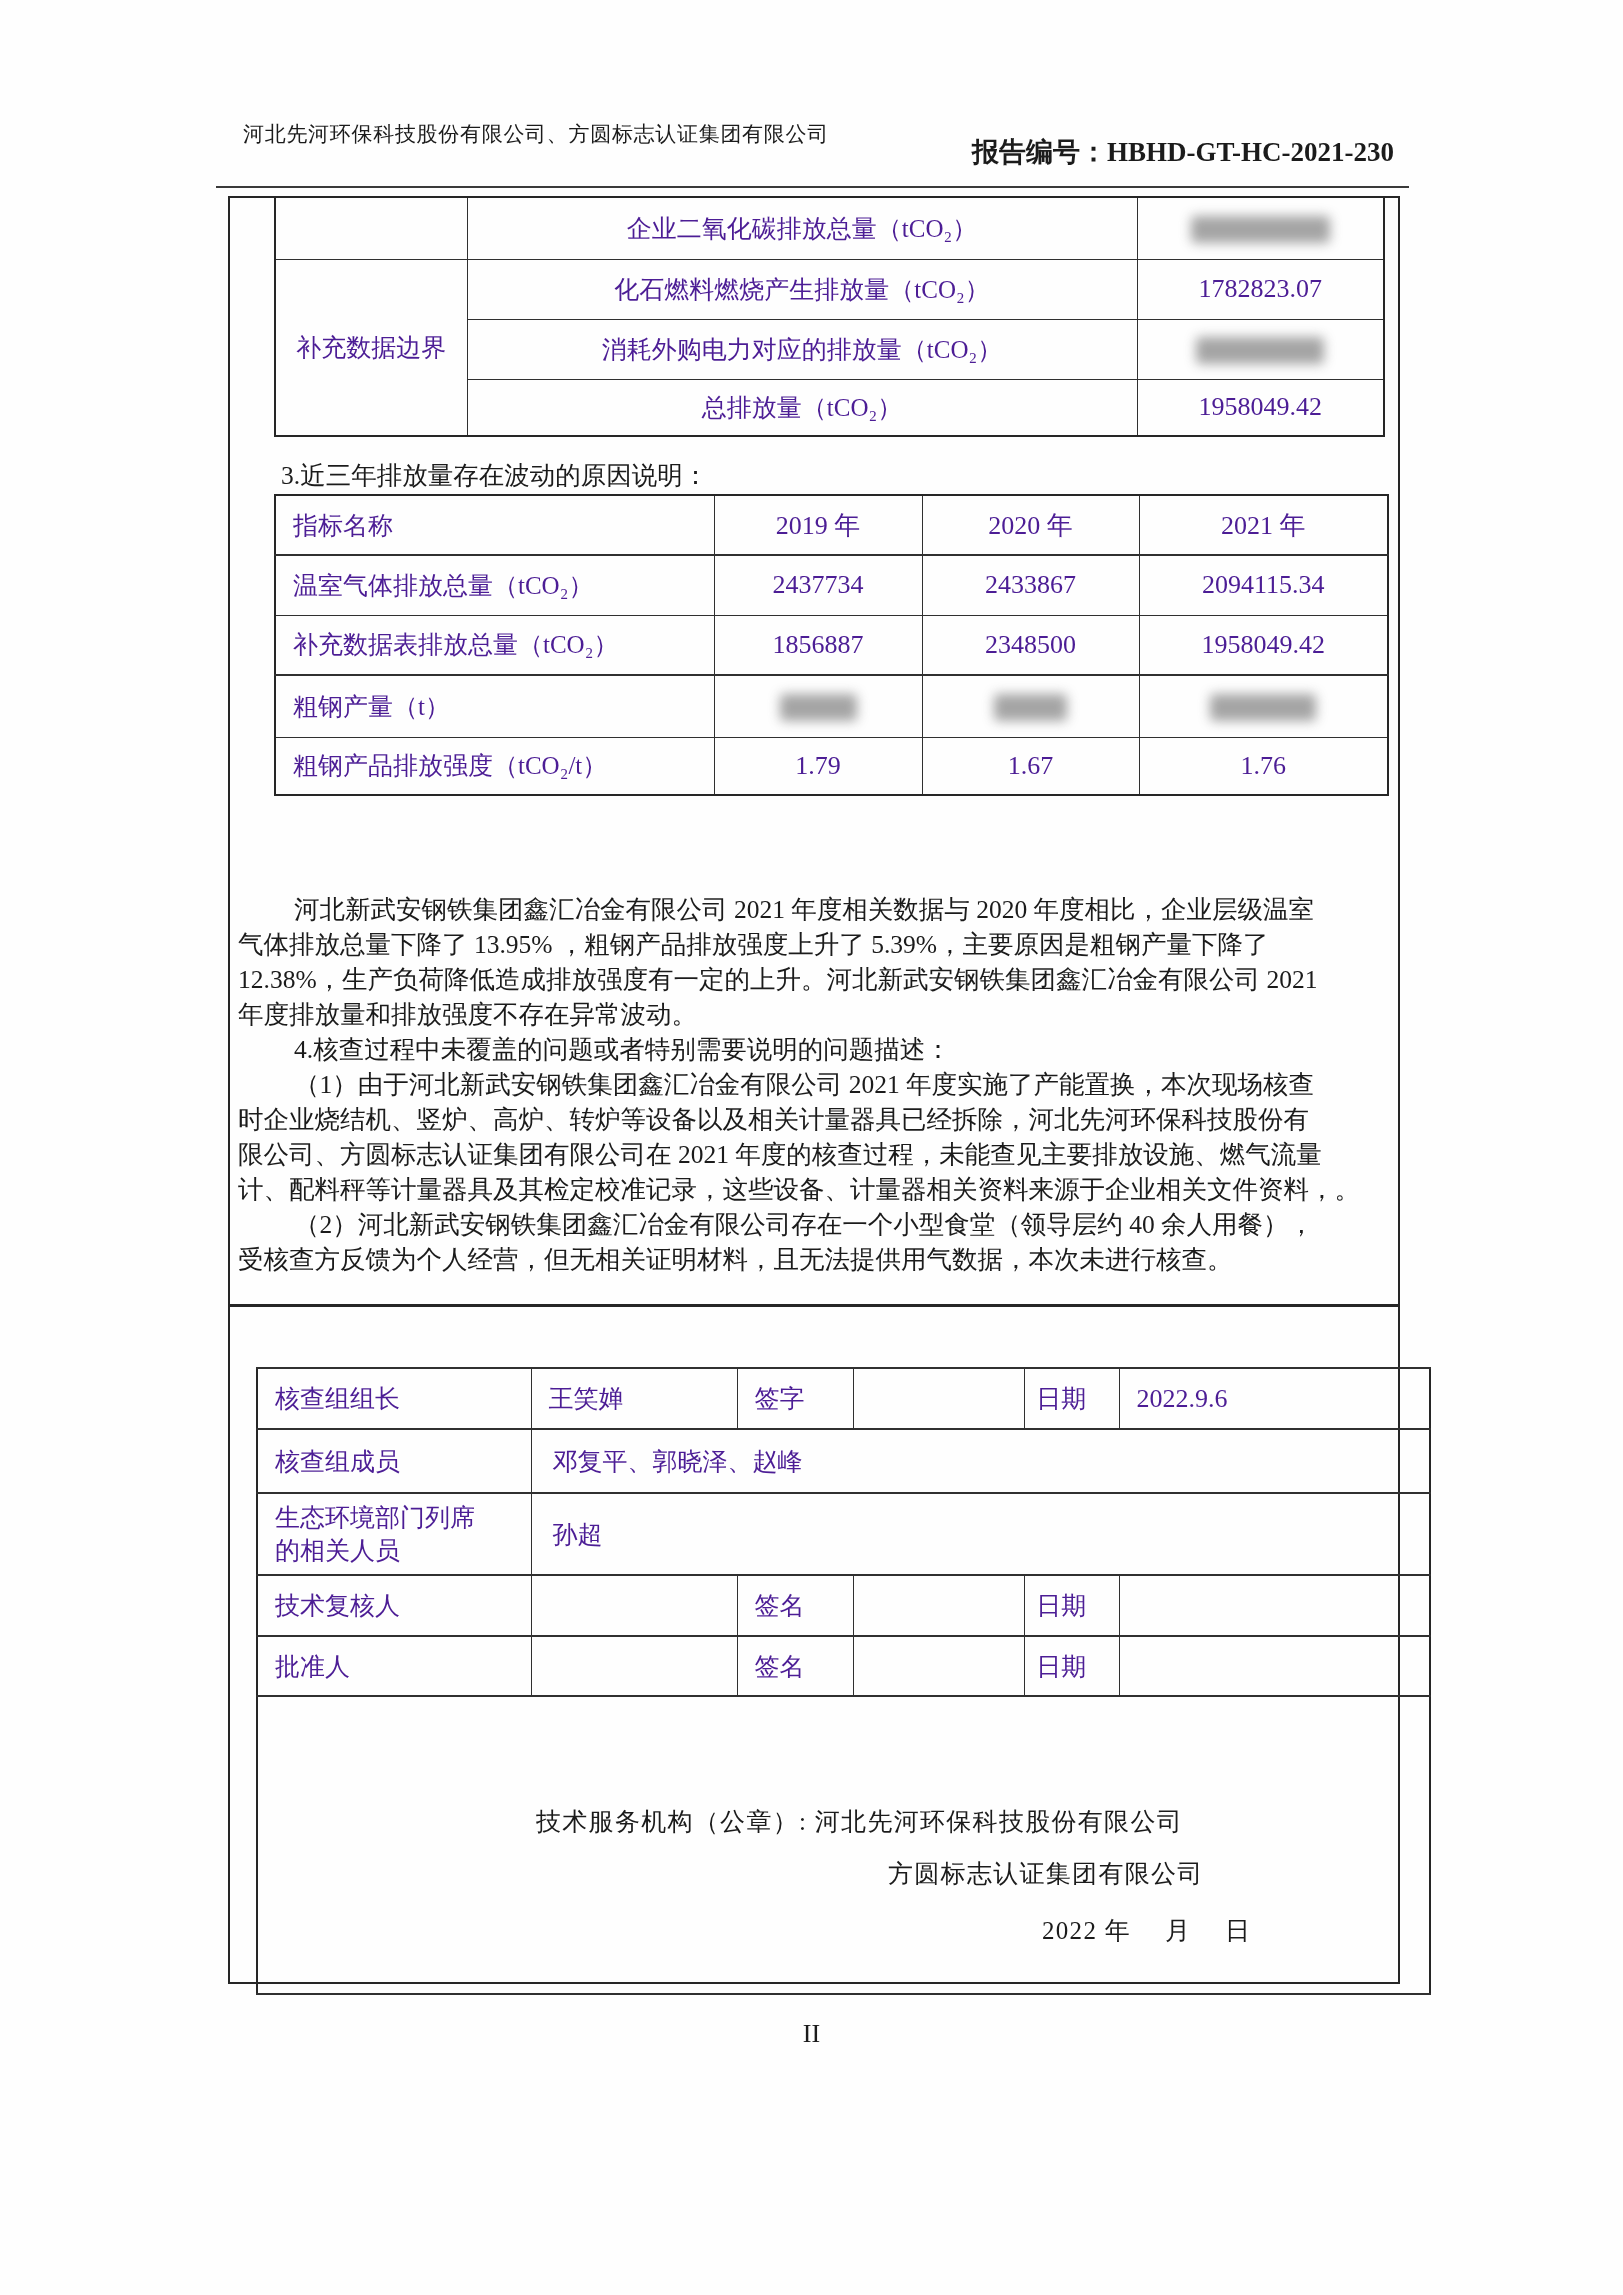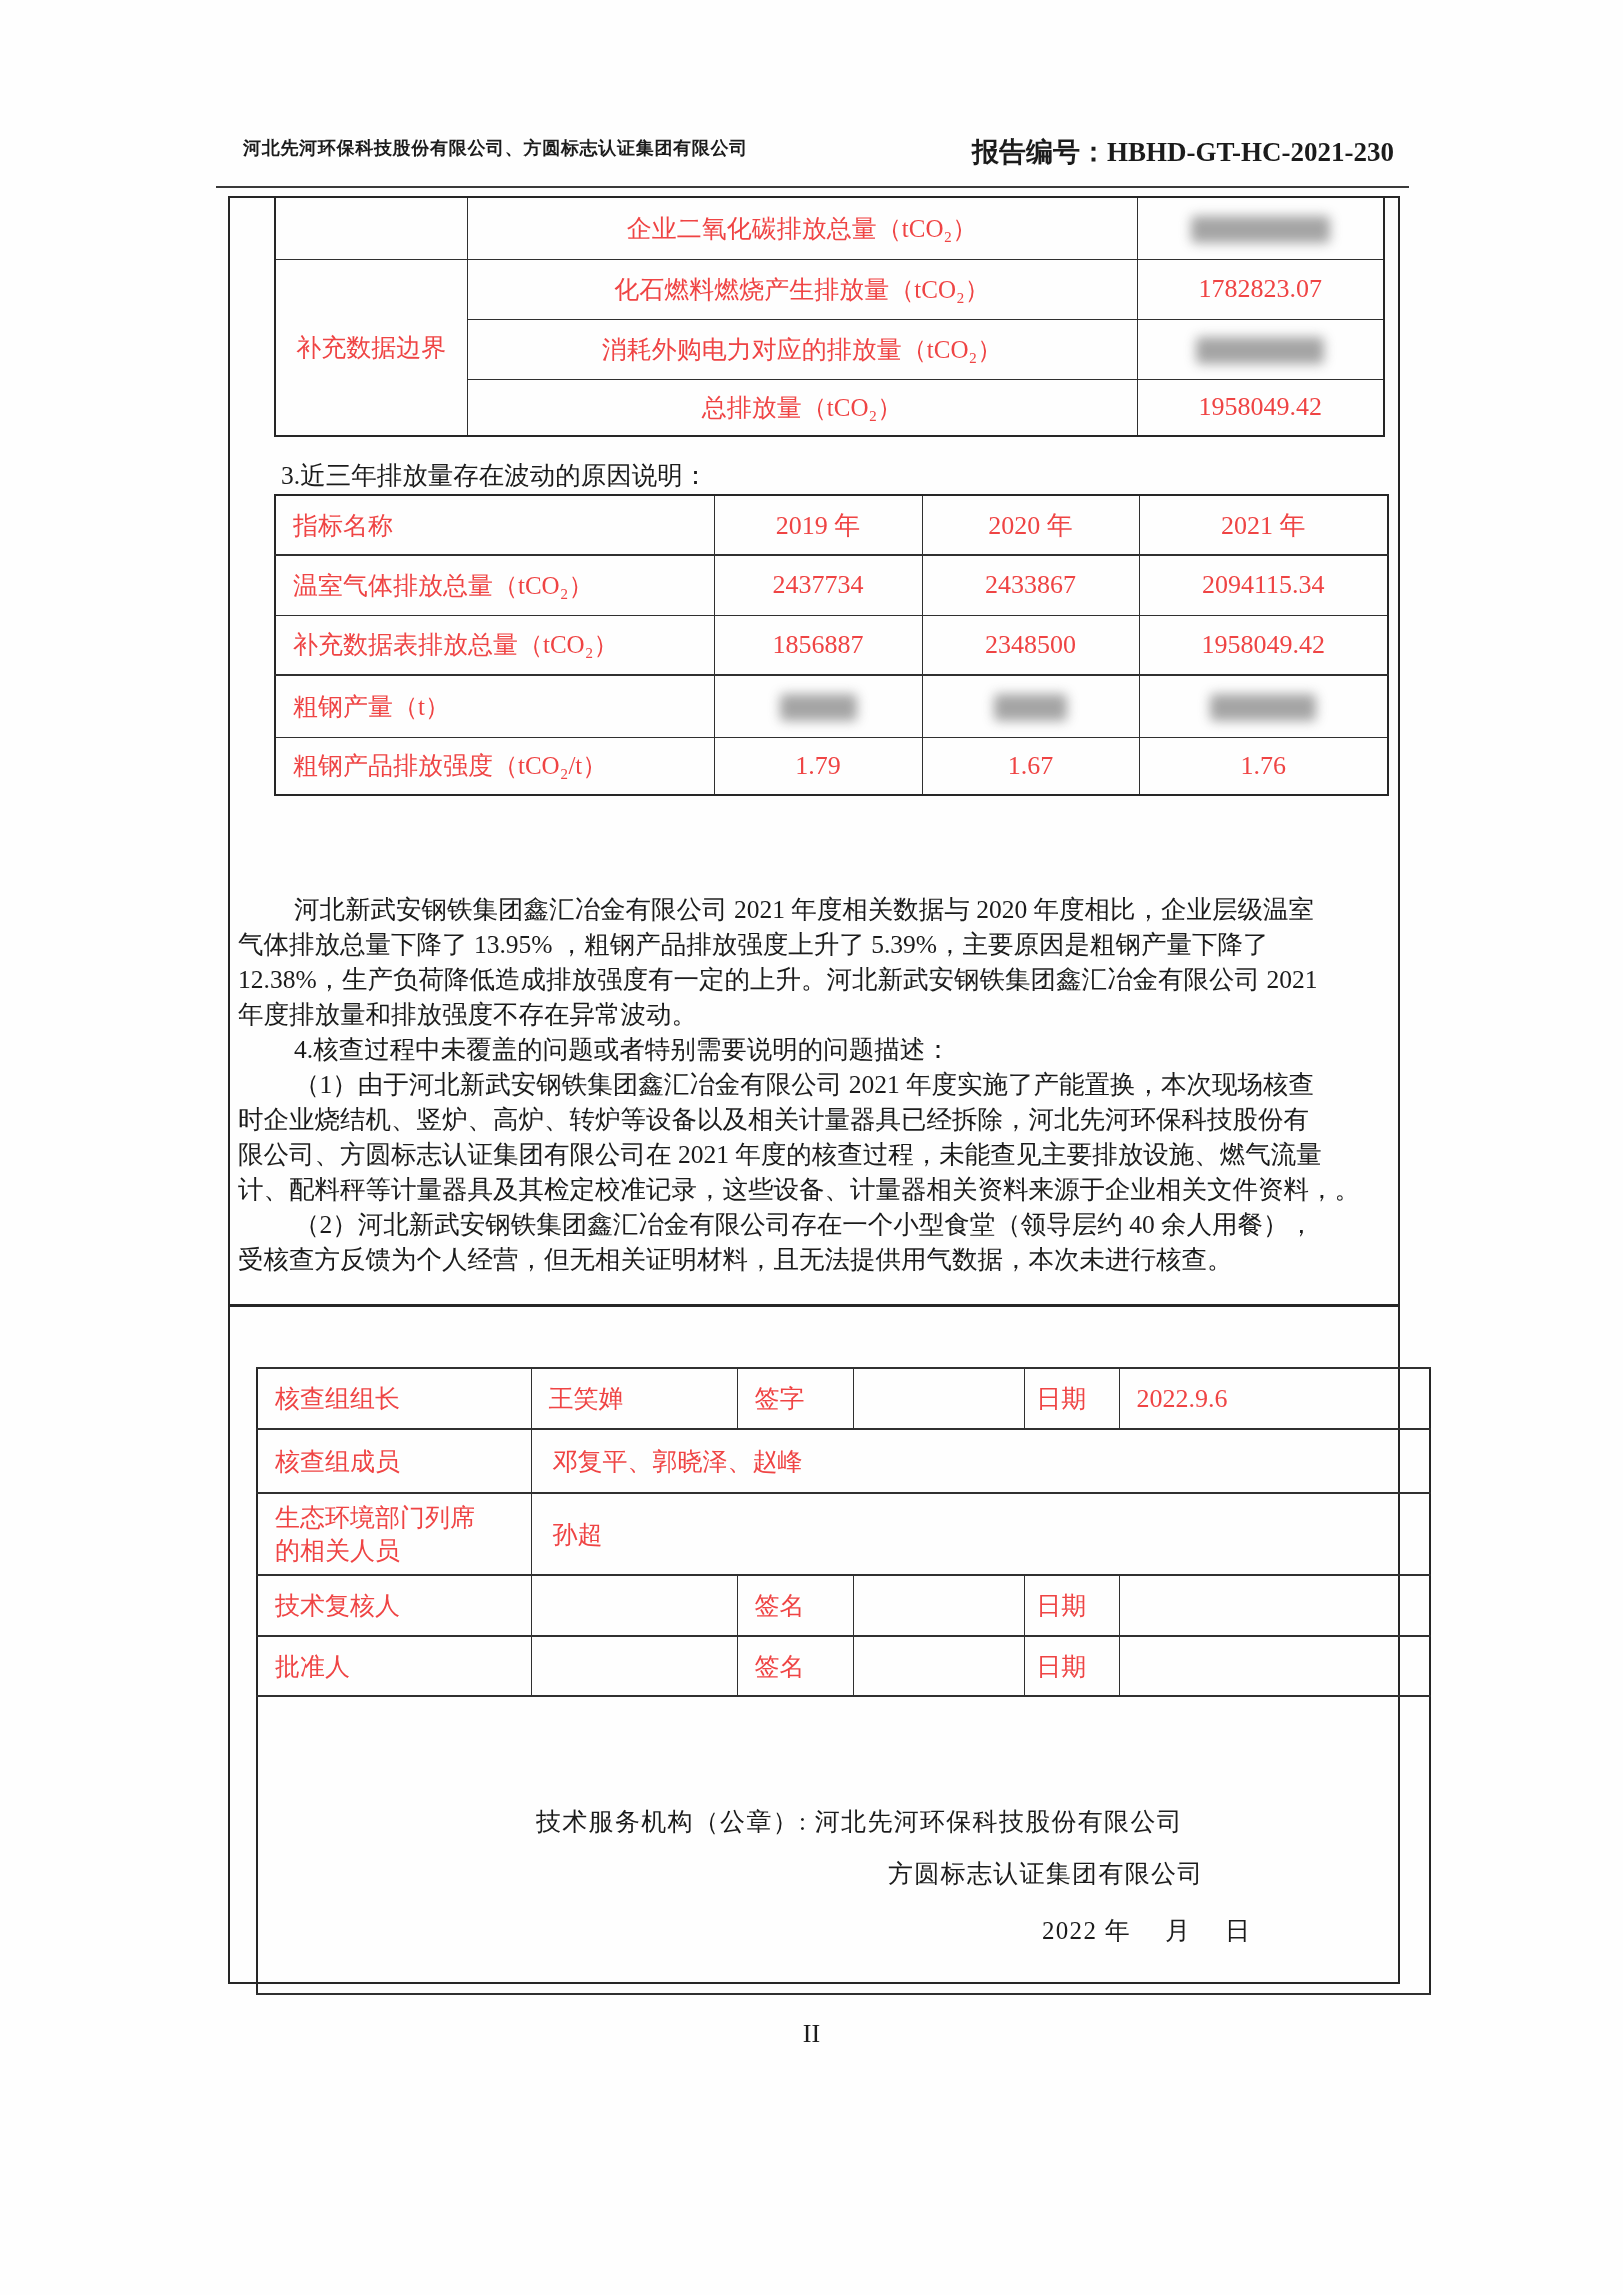--- a/index.html
+++ b/index.html
@@ -2,27 +2,27 @@
 <html style="font-size:10.5px"><head>
 <meta charset="utf-8">
 <style>
   html,body { margin:0; padding:0; background:#ffffff; }
   .page {
     position:relative; width:1623px; height:2295px; background:#fefefe;
     font-family:"Liberation Serif","DejaVu Serif",serif; color:#1b1b1b; overflow:hidden;
   }
   .abs { position:absolute; }
   
-  .hdr-left { left:243px; top:136px; font-size:18px; font-weight:700; letter-spacing:0.7px; }
+  .hdr-left { left:243px; top:120px; font-size:21px; font-weight:400; letter-spacing:0.7px; }
   .hdr-right { left:972px; top:134px; width:432px; font-size:27px; font-weight:700; white-space:nowrap; }
   .hdr-rule { left:216px; top:186px; width:1193px; height:2px; background:#3a3a3a; }
   
   .frame { left:228px; top:196px; width:1172px; height:1788px; border:2px solid #262626; box-sizing:border-box; }
   table { border-collapse:collapse; table-layout:fixed; }
-  td { border:1.3px solid #303030; font-size:25px; color:#ef4444; vertical-align:middle;
+  td { border:1.3px solid #303030; font-size:25px; color:#4c1d95; vertical-align:middle;
        overflow:hidden; padding:7px; }
   .t { border:2px solid #262626; }
   .c { text-align:center; }
   .lp { padding-left:17px; text-align:left; }
   .num { font-size:26px; }
   .blob { display:inline-block; height:27.5px; background:#6e6e6e; border-radius:3.9px;
           filter:blur(5.9px); opacity:.62; vertical-align:middle; }
   
   .h3line { left:281px; top:458px; font-size:25.5px; }
   .bodytxt { left:238px; top:892px; width:1164px; font-size:25.5px; }

